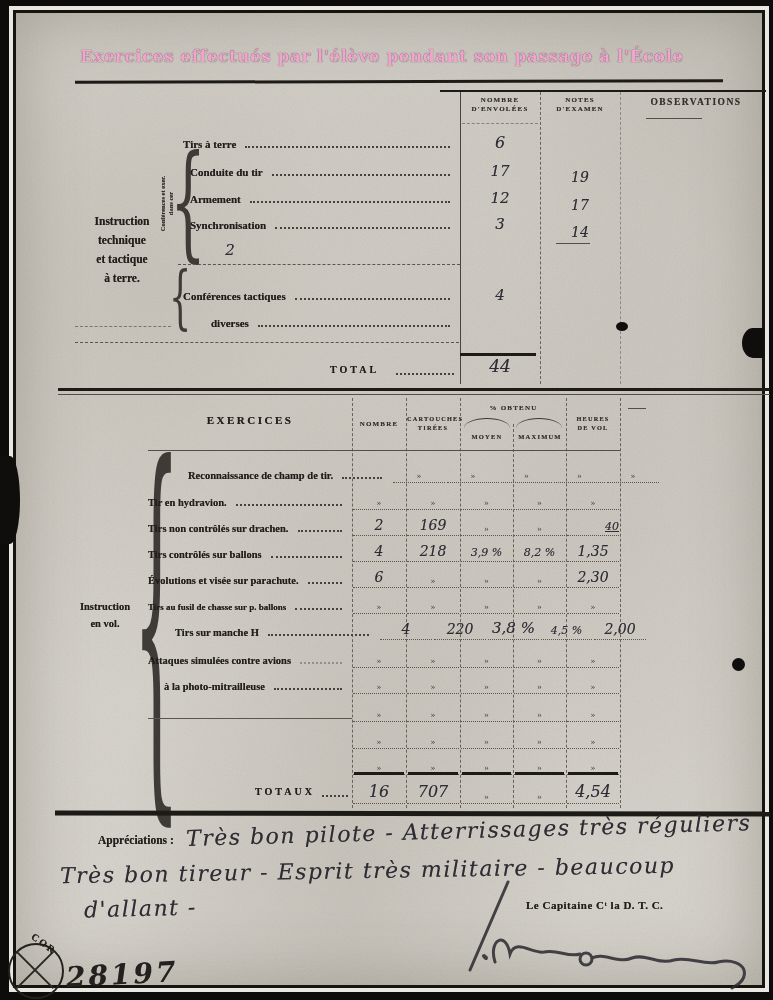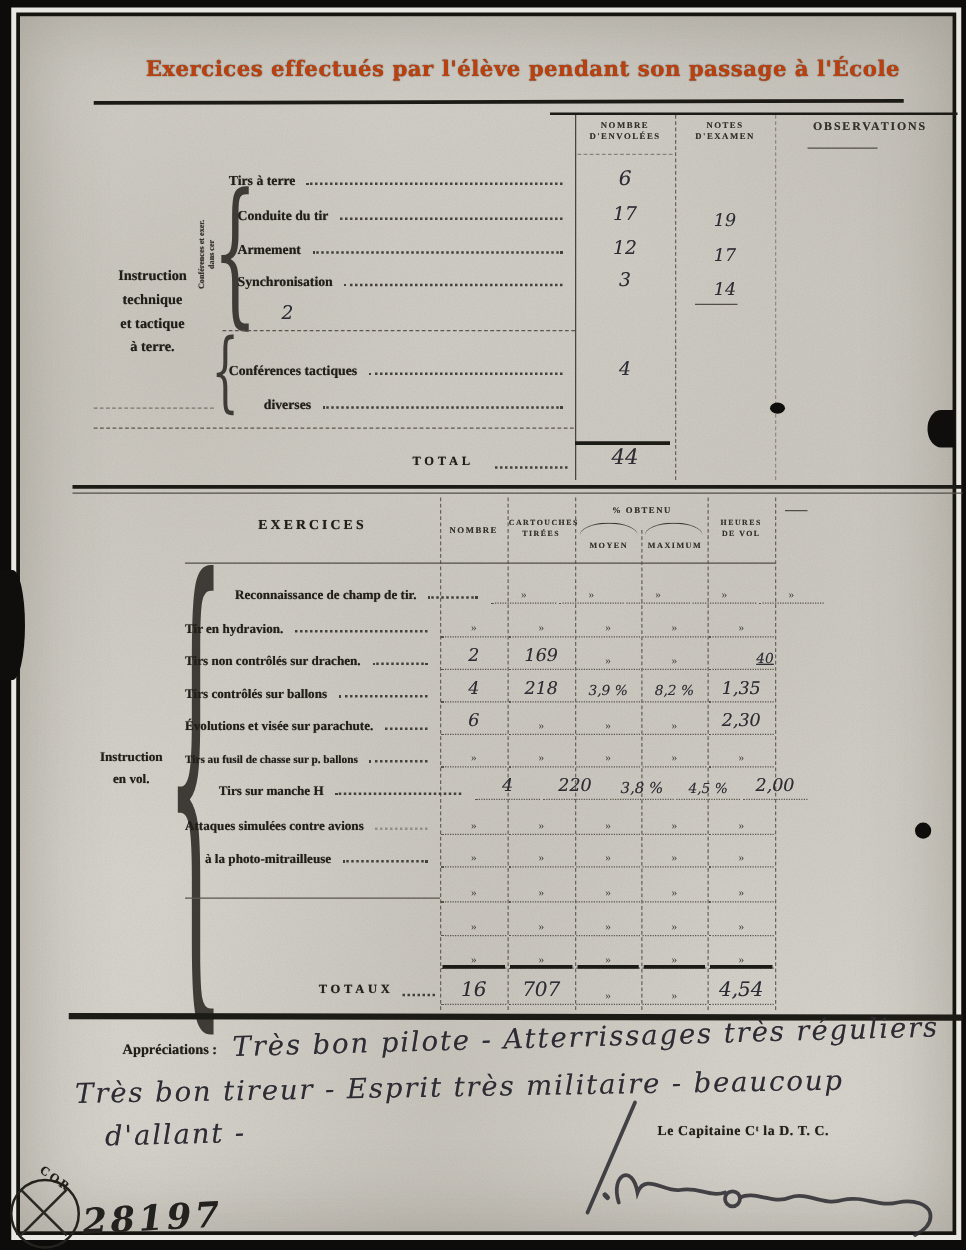--- a/index.html
+++ b/index.html
@@ -44,22 +44,22 @@
   .brace{position:absolute;font-family:"DejaVu Serif",serif;color:#403c37;transform-origin:top left;}
   .arc{position:absolute;height:9px;border-top:1.5px solid #3c3933;border-radius:50%/100% 100% 0 0;}
   .blob{position:absolute;background:#0f0e0c;}
 </style>
 </head>
 <body>
 
 <div class="page">
   <div class="paper"></div>
 
-  <div class="abs pr" style="left:80px;top:46px;width:640px;text-align:right;font-size:17px;letter-spacing:.4px;
-              font-family:'DejaVu Serif',serif;color:#c2410c;text-shadow:0 0 1px rgba(15,13,9,.8);">Exercices effectués par l'élève pendant son passage à l'École</div>
+  <div class="abs pr" style="left:80px;top:46px;width:640px;text-align:left;font-size:17px;letter-spacing:.4px;
+              font-family:'DejaVu Serif',serif;color:#f9a8d4;text-shadow:0 0 1px rgba(15,13,9,.8);">Exercices effectués par l'élève pendant son passage à l'École</div>
   <div class="hv" style="left:75px;top:80px;width:648px;height:3px;transform:rotate(-.15deg);"></div>
 
   <div class="hv" style="left:440px;top:90px;width:326px;height:2px;"></div>
   <div class="vs" style="left:460px;top:92px;height:292px;"></div>
   <div class="vd" style="left:540px;top:92px;height:292px;"></div>
   <div class="vd" style="left:620px;top:92px;height:292px;opacity:.6;"></div>
 
   <div class="abs hd" style="left:462px;top:96px;width:76px;">
     <div>NOMBRE</div>
     <div>D'ENVOLÉES</div>
@@ -249,21 +249,21 @@
     <span class="cell w53 dit">»</span>
     <span class="cell w54 dit">»</span>
   </div>
   <div class="t2row" style="top:615px;margin-left:27px;">
     <div class="t2lab">
         <span class="lbl pr">Tirs sur manche H</span>
         <span class="dots"></span>
       </div>
     <span class="cell w54 hw num">4</span>
     <span class="cell w54 hw num">220</span>
-    <span class="cell w53 hw" style="font-size:12px;">3,8 %</span>
+    <span class="cell w53 hw" style="font-size:15px;">3,8 %</span>
     <span class="cell w53 hw" style="font-size:11px;">4,5 %</span>
     <span class="cell w54 hw num">2,00</span>
   </div>
   <div class="t2row" style="top:643px;">
     <div class="t2lab">
         <span class="lbl pr">Attaques simulées contre avions</span>
         <span class="dots" style="opacity:.4;"></span>
       </div>
     <span class="cell w54 dit">»</span>
     <span class="cell w54 dit">»</span>

